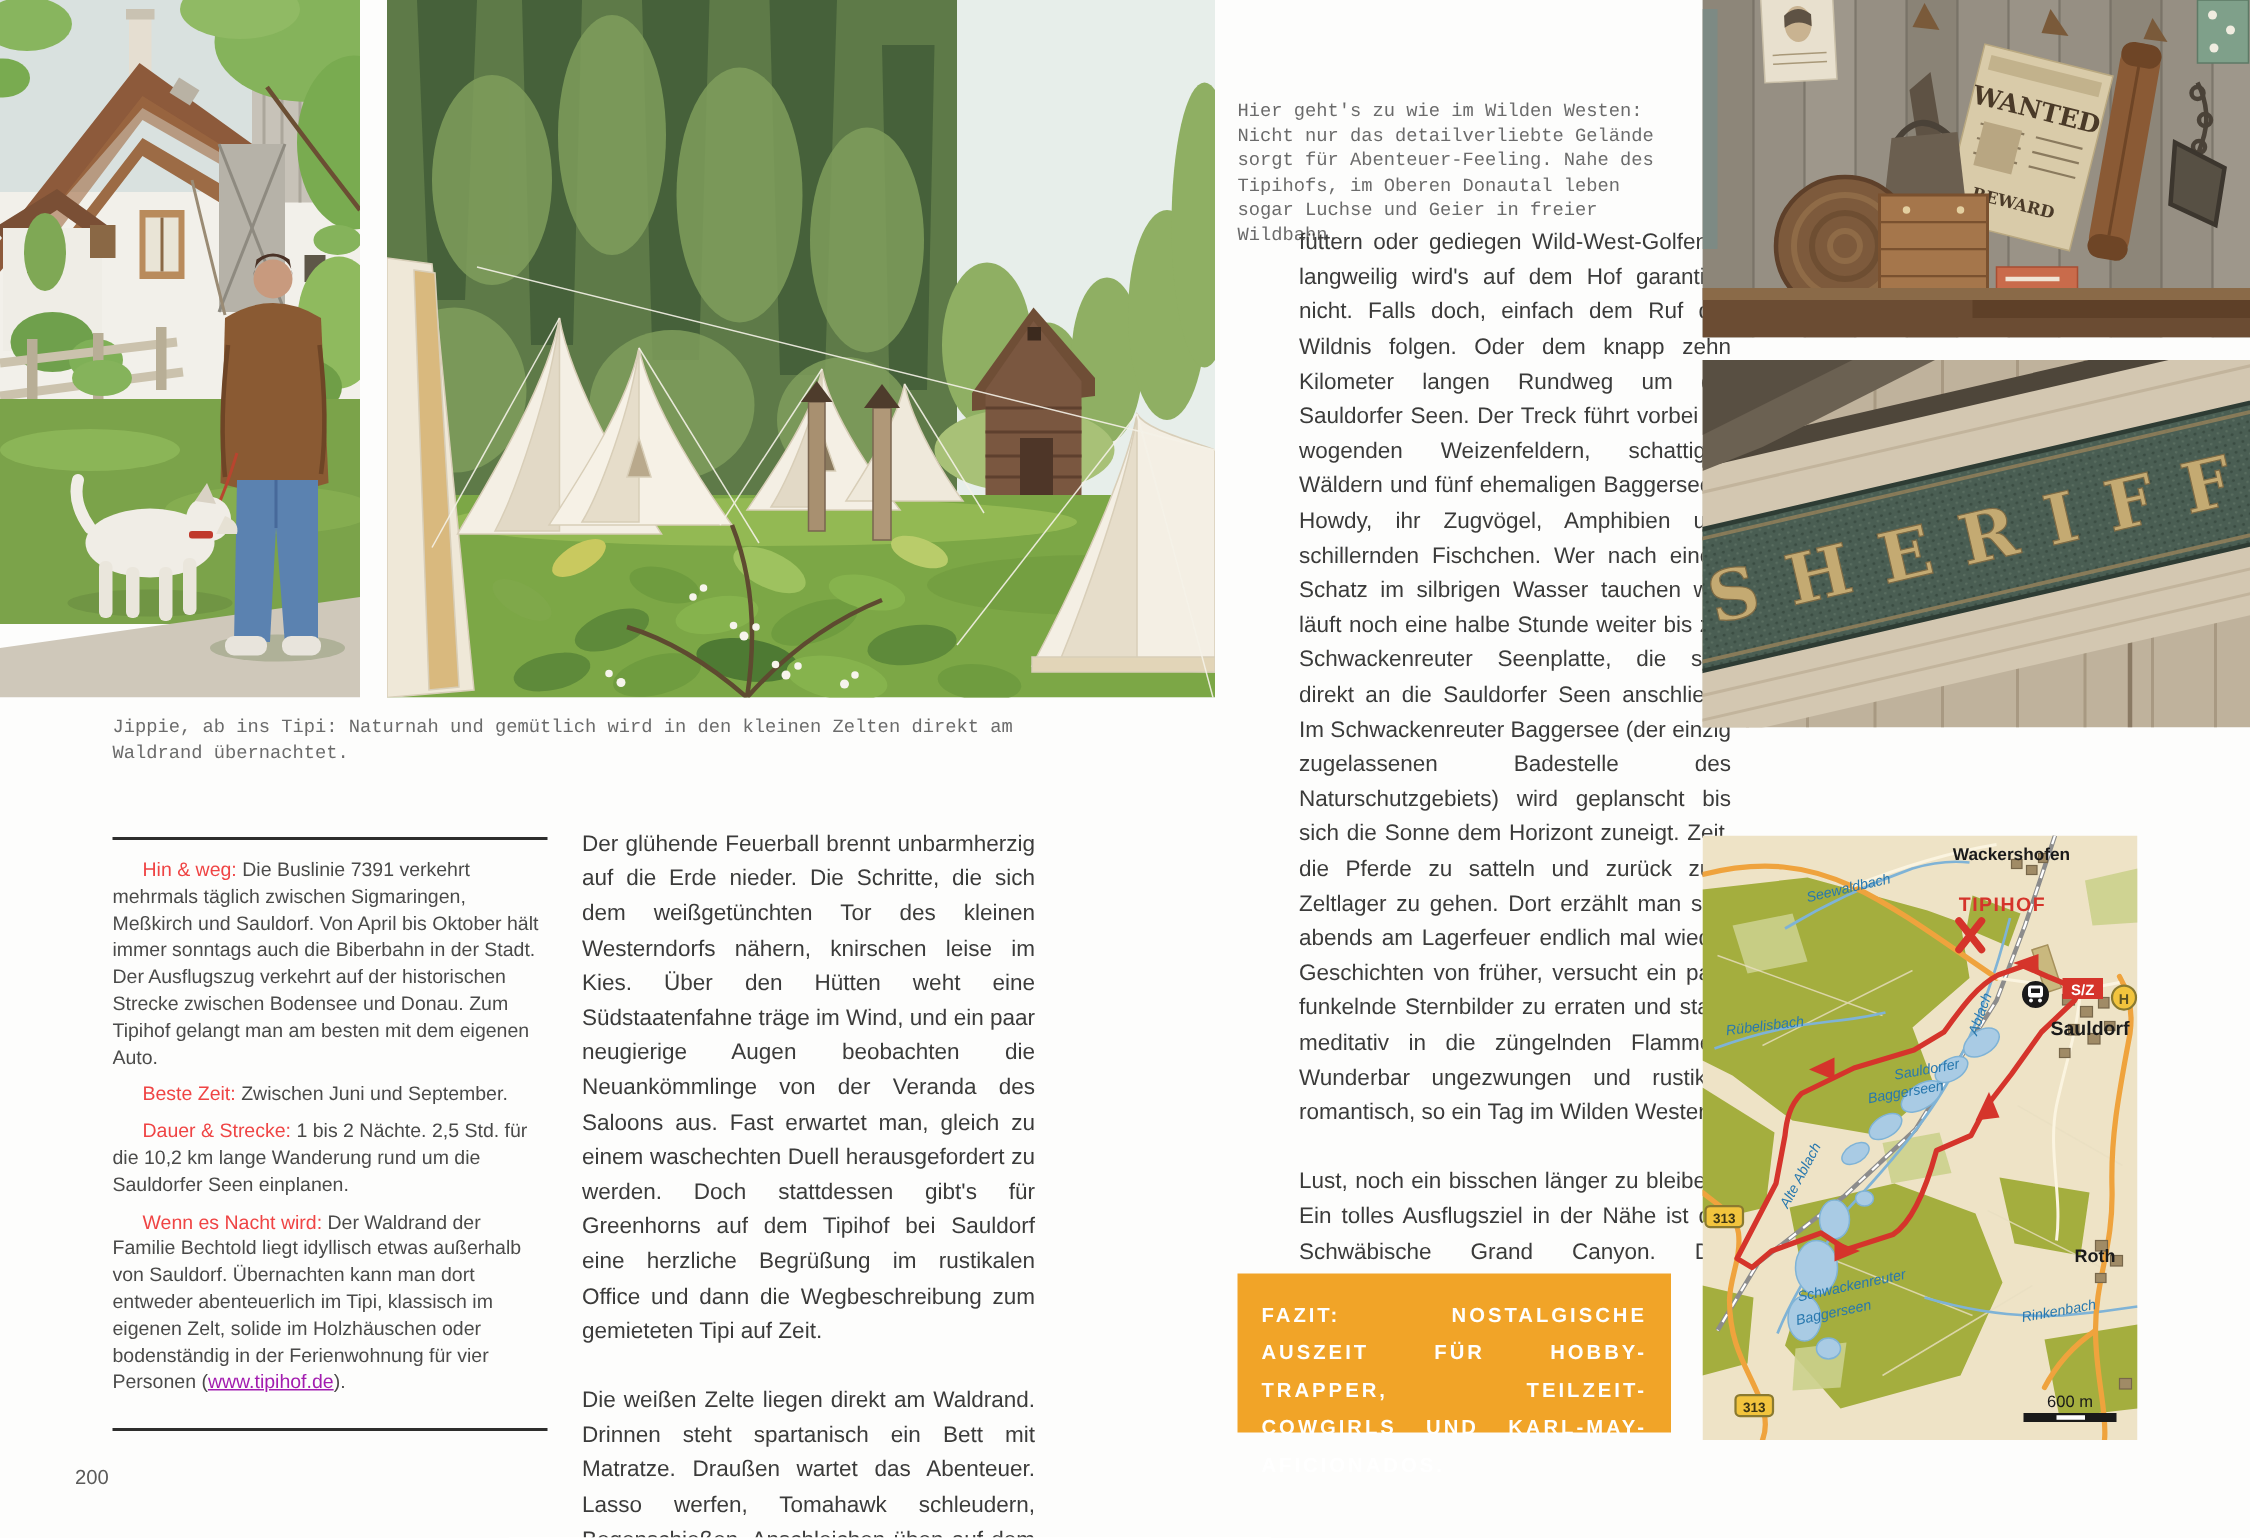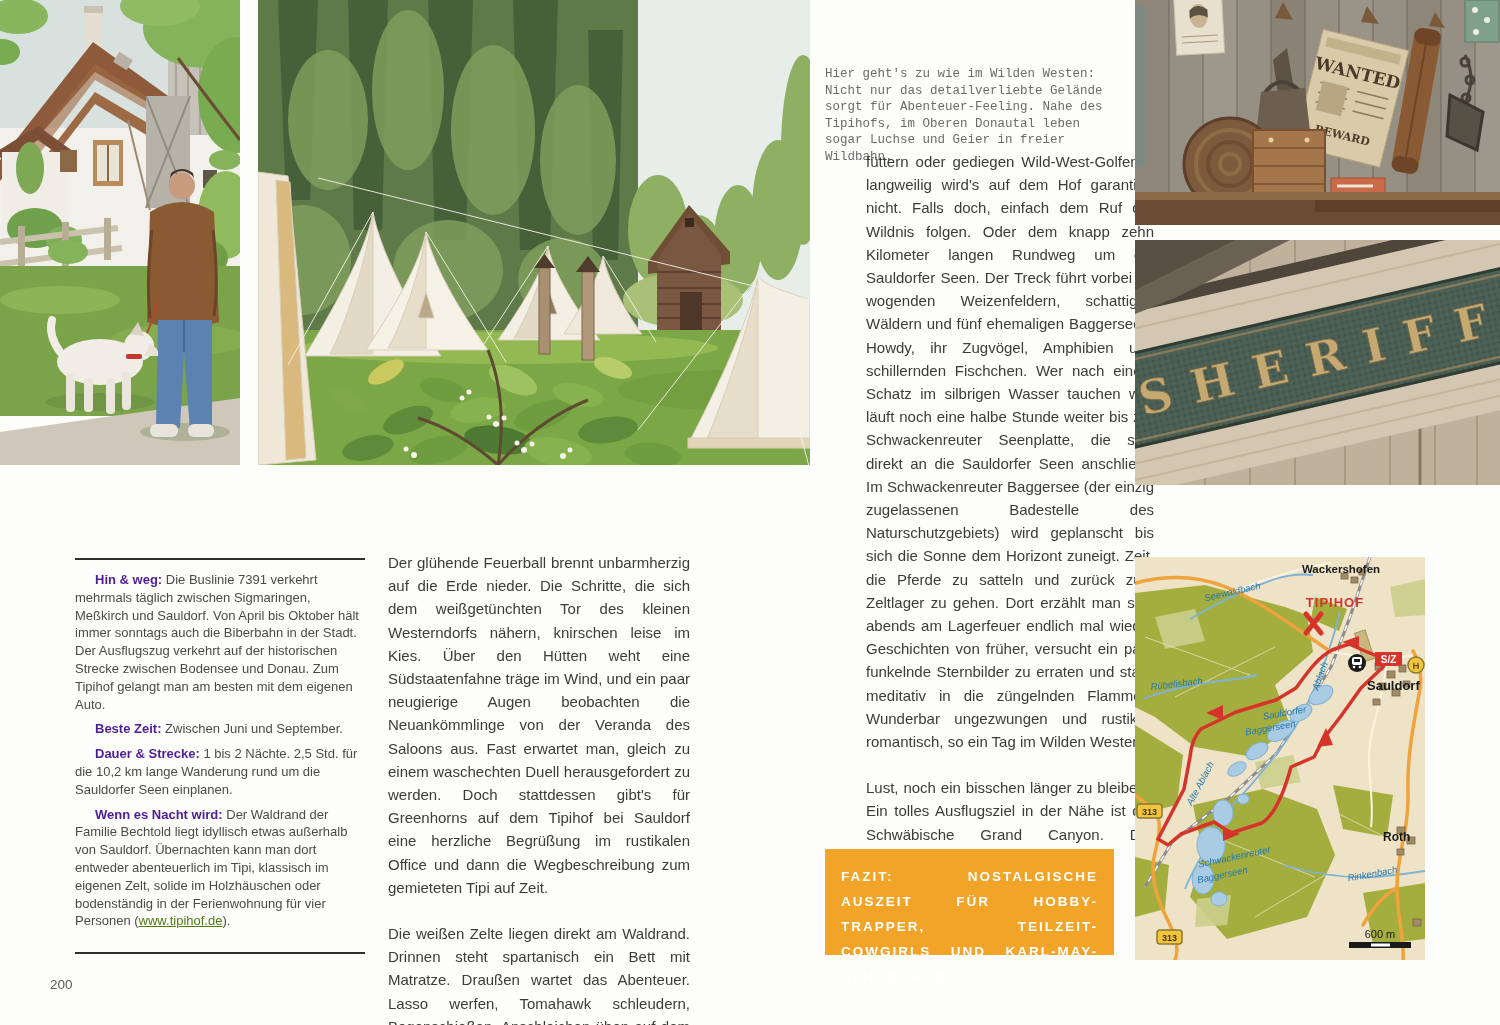--- a/index.html
+++ b/index.html
@@ -11,26 +11,26 @@
   #photo-wall{left:1135px;top:0;width:365px;height:225px;}
   #photo-sheriff{left:1135px;top:240px;width:365px;height:245px;}
   #trail-map{left:1135px;top:557px;width:290px;height:403px;}
   .caption{position:absolute;font-size:12.5px;line-height:16.5px;color:#6b6b6b;font-family:Liberation Mono, monospace;}
   #caption-tents{left:75px;top:477px;width:620px;}
   #caption-right{left:825px;top:66px;width:282px;}
   .bodycol{position:absolute;font-size:15px;line-height:23.2px;text-align:justify;color:#3b3b3a;hyphens:auto;}
   #col-middle{left:388px;top:551px;width:302px;}
   #col-right{left:825px;top:150px;width:288px;height:700px;overflow:hidden;margin-left:41px;}
   .bodycol p{margin:0 0 23px 0;}
-  .textlink{color:#4d7c0f;text-decoration:underline;}
+  .textlink{color:#a21caf;text-decoration:underline;}
   .info{position:absolute;left:75px;top:558px;width:290px;height:381px;
         border-top:2px solid #2e2e2d;border-bottom:2px solid #2e2e2d;
         padding:11px 0 0 0;font-size:13px;line-height:17.8px;color:#4a4a49;overflow:hidden;}
   .info .item{margin:0 0 7px 0;}
-  .info .lbl{color:#4c1d95;font-weight:bold;padding-left:20px;}
+  .info .lbl{color:#ef4444;font-weight:normal;padding-left:20px;}
   .fazit{position:absolute;left:825px;top:849px;width:289px;height:106px;background:#f1a428;
          box-sizing:border-box;padding:15px 16px;z-index:3;}
   .fazit span{display:block;color:#ffffff;font-weight:bold;font-size:13.5px;line-height:25px;
          letter-spacing:2px;word-spacing:8px;text-align:justify;text-align-last:left;}
   .pagenum{position:absolute;top:977px;font-size:13.5px;color:#5a5a59;}
   #pagenum-left{left:50px;}
   #pagenum-right{left:1506px;font-style:italic;}
   .maplabel{font-family:"Liberation Sans",sans-serif;}
 </style>
 </head>
@@ -228,20 +228,21 @@
         <circle cx="305" cy="456" r="3"></circle>
           <circle cx="312" cy="450" r="2.5"></circle>
         <circle cx="204" cy="398" r="2.5"></circle>
           <circle cx="211" cy="392" r="2.5"></circle>
         <circle cx="156" cy="455" r="3"></circle>
           <circle cx="148" cy="449" r="2.5"></circle>
       </g>
     </g>
   </svg>
 
+  <div id="caption-tents" class="caption">Jippie, ab ins Tipi: Naturnah und gemütlich wird in den kleinen Zelten direkt am Waldrand übernachtet.</div>
 
   <aside class="info">
     <div class="item">
       <span class="lbl">Hin &amp; weg:</span>
       <span>Die Buslinie 7391 verkehrt mehrmals täglich zwischen Sigmaringen, Meßkirch und Sauldorf. Von April bis Oktober hält immer sonntags auch die Biberbahn in der Stadt. Der Ausflugszug verkehrt auf der historischen Strecke zwischen Bodensee und Donau. Zum Tipihof gelangt man am besten mit dem eigenen Auto.</span>
     </div>
     <div class="item">
       <span class="lbl">Beste Zeit:</span>
       <span>Zwischen Juni und September.</span>
     </div>

